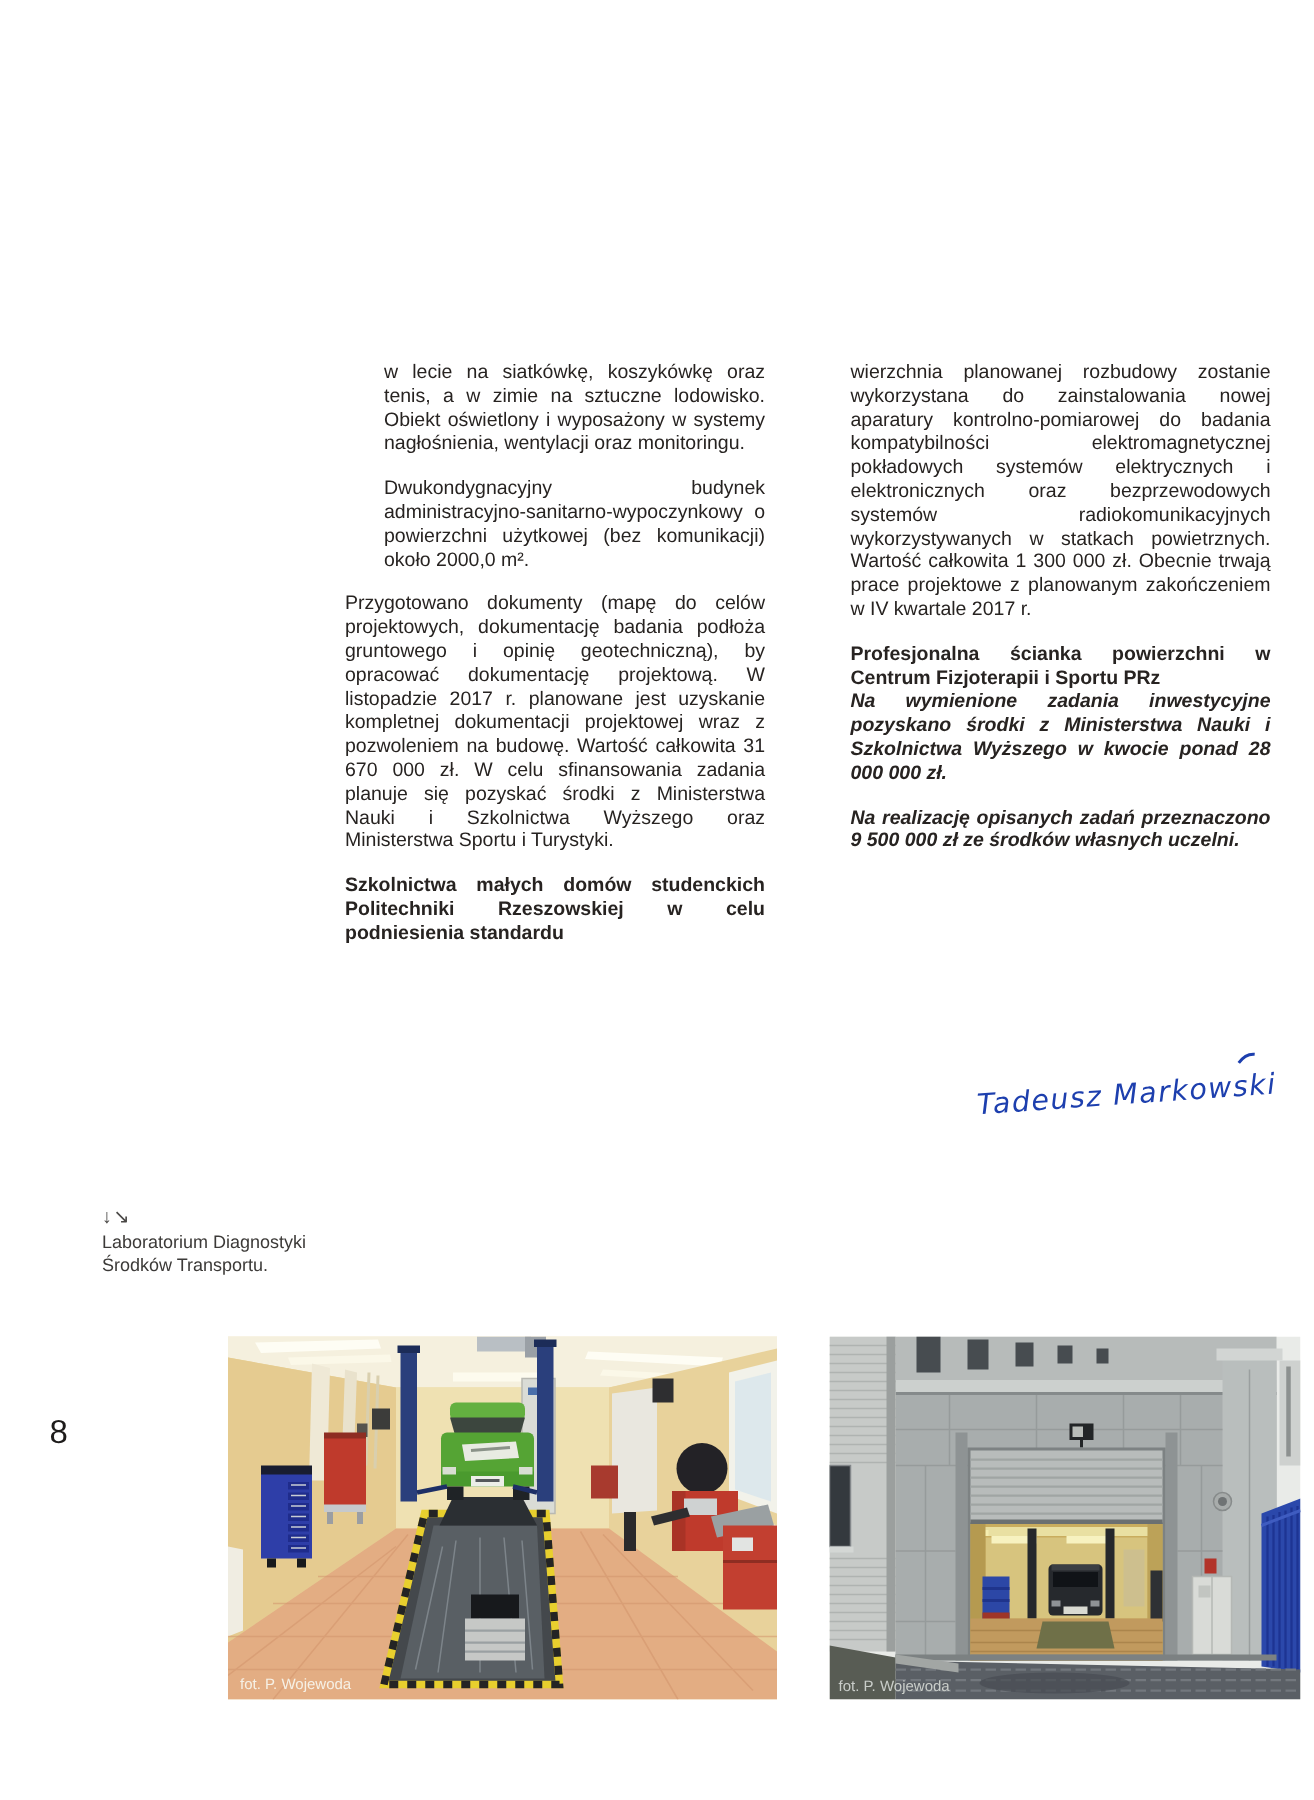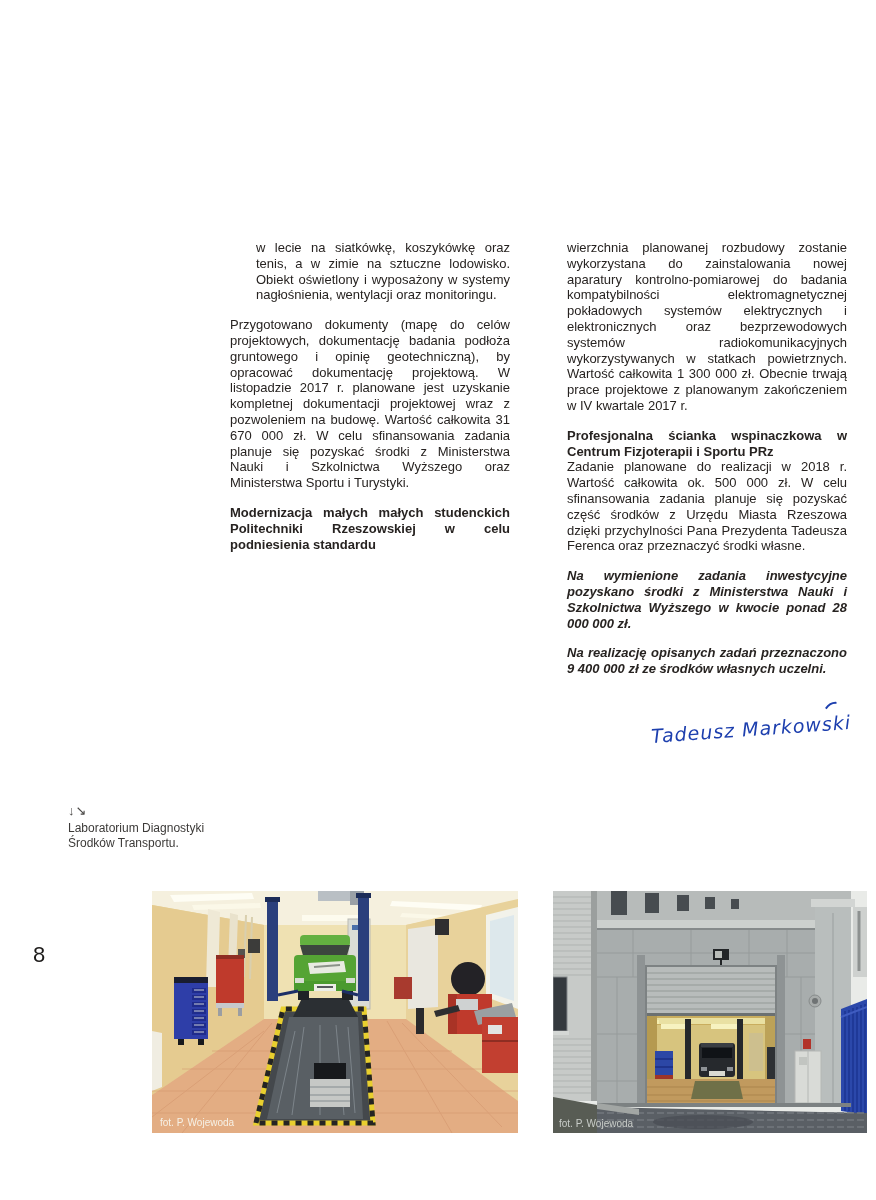--- a/index.html
+++ b/index.html
@@ -39,30 +39,30 @@
   <div class="page-number">8</div>
 
   <div class="margin-caption">
     <div class="caption-arrows">↓↘</div>
     <div>Laboratorium Diagnostyki</div>
     <div>Środków Transportu.</div>
   </div>
 
   <div class="col col-left">
     <p class="indent">w lecie na siatkówkę, koszykówkę oraz tenis, a w zimie na sztuczne lodowisko. Obiekt oświetlony i wyposażony w systemy nagłośnienia, wentylacji oraz monitoringu.</p>
+    <p class="indent">Dwukondygnacyjny budynek administracyjno-sanitarno-wypoczynkowy o powierzchni użytkowej (bez komunikacji) około 2000,0 m².</p>
     <p>Przygotowano dokumenty (mapę do celów projektowych, dokumentację badania podłoża gruntowego i opinię geotechniczną), by opracować dokumentację projektową. W listopadzie 2017 r. planowane jest uzyskanie kompletnej dokumentacji projektowej wraz z pozwoleniem na budowę. Wartość całkowita 31 670 000 zł. W celu sfinansowania zadania planuje się pozyskać środki z Ministerstwa Nauki i Szkolnictwa Wyższego oraz Ministerstwa Sportu i Turystyki.</p>
-    <h3>Modernizacja małych małych studenckich Politechniki Rzeszowskiej w celu podniesienia standardu</h3>
+    <h3>Szkolnictwa małych domów studenckich Politechniki Rzeszowskiej w celu podniesienia standardu</h3>
   </div>
 
   <div class="col col-right">
     <p>wierzchnia planowanej rozbudowy zostanie wykorzystana do zainstalowania nowej aparatury kontrolno-pomiarowej do badania kompatybilności elektromagnetycznej pokładowych systemów elektrycznych i elektronicznych oraz bezprzewodowych systemów radiokomunikacyjnych wykorzystywanych w statkach powietrznych. Wartość całkowita 1 300 000 zł. Obecnie trwają prace projektowe z planowanym zakończeniem w IV kwartale 2017 r.</p>
-    <h3>Profesjonalna ścianka wspinaczkowa w Centrum Fizjoterapii i Sportu PRz</h3>
-    <p>Zadanie planowane do realizacji w 2018 r. Wartość całkowita ok. 500 000 zł. W celu sfinansowania zadania planuje się pozyskać część środków z Urzędu Miasta Rzeszowa dzięki przychylności Pana Prezydenta Tadeusza Ferenca oraz przeznaczyć środki własne.</p>
+    <h3>Profesjonalna ścianka powierzchni w Centrum Fizjoterapii i Sportu PRz</h3>
     <p class="bold">Na wymienione zadania inwestycyjne pozyskano środki z Ministerstwa Nauki i Szkolnictwa Wyższego w kwocie ponad 28 000 000 zł.</p>
-    <p class="bold">Na realizację opisanych zadań przeznaczono 9 400 000 zł ze środków własnych uczelni.</p>
+    <p class="bold">Na realizację opisanych zadań przeznaczono 9 500 000 zł ze środków własnych uczelni.</p>
   </div>
 
   <div class="signature">
     <svg width="210" height="60" viewBox="0 0 210 60">
       <g transform="rotate(-4 105 30)">
         <text x="6" y="38" font-family="DejaVu Sans, sans-serif" font-style="italic" font-size="19" letter-spacing="1" fill="#1d3fae">Tadeusz Markowski</text>
         <path d="M182,16 q5,-6 11,-5" fill="none" stroke-width="2" stroke="#1d3fae"></path>
       </g>
     </svg>
   </div>

